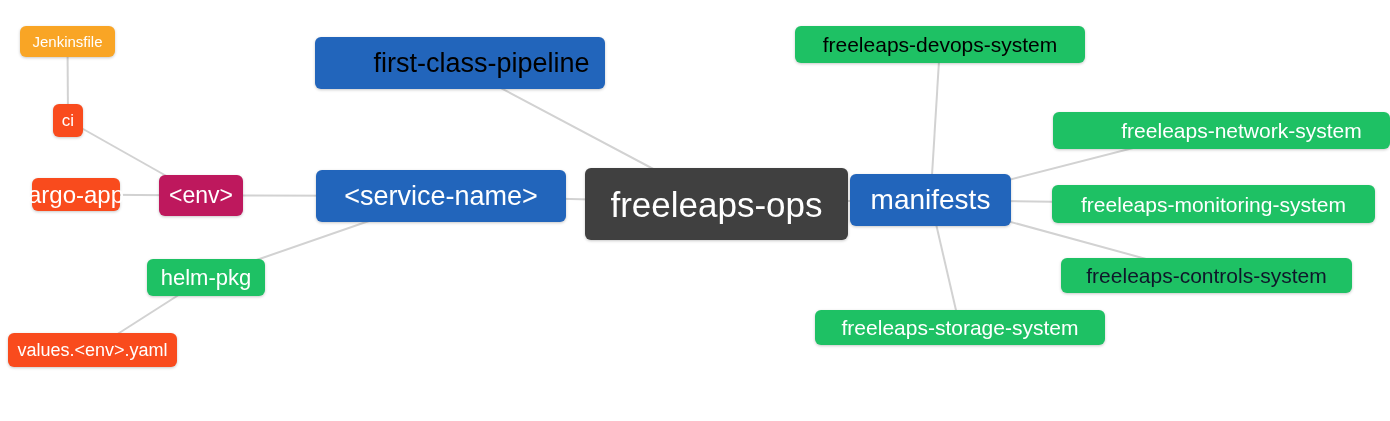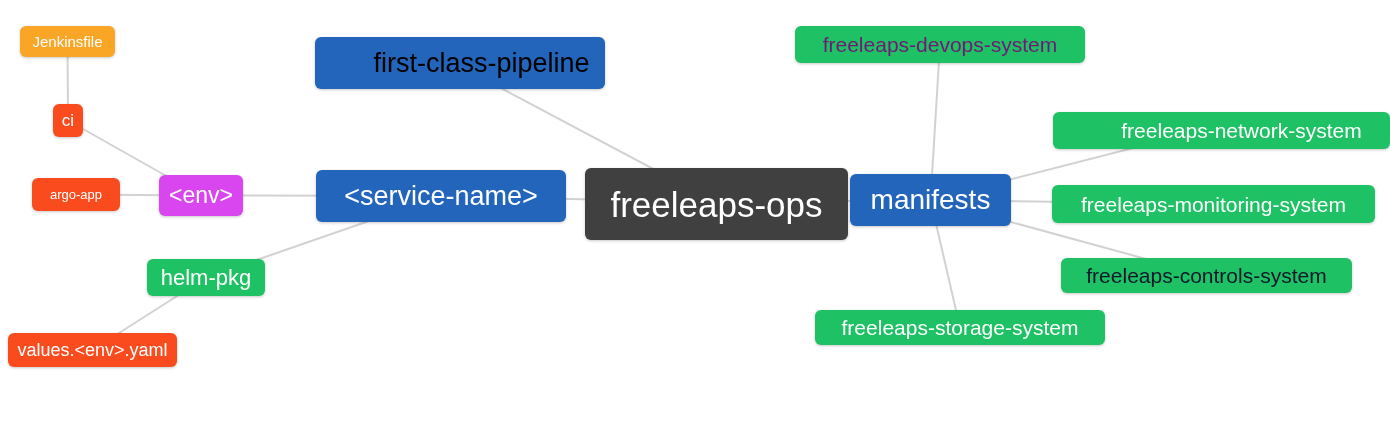--- a/index.html
+++ b/index.html
@@ -67,39 +67,39 @@
     </div>
     <div class="node" style="left: 315px; top: 37px; width: 247px; height: 52px; font-size: 27px; background: rgb(34, 101, 187); color: #000000; padding-left: 43px;">
       <span>first-class-pipeline</span>
     </div>
     <div class="node" style="left: 316px; top: 170px; width: 250px; height: 52px; font-size: 27px; background: rgb(34, 101, 187); color: rgb(255, 255, 255);">
       <span>&lt;service-name&gt;</span>
     </div>
     <div class="node" style="left: 850px; top: 174px; width: 161px; height: 52px; font-size: 28px; background: rgb(34, 101, 187); color: rgb(255, 255, 255);">
       <span>manifests</span>
     </div>
-    <div class="node" style="left: 159px; top: 175px; width: 84px; height: 41px; font-size: 23px; background: #d946ef; color: rgb(255, 255, 255);">
+    <div class="node" style="left: 159px; top: 175px; width: 84px; height: 41px; font-size: 23px; background: #be185d; color: rgb(255, 255, 255);">
       <span>&lt;env&gt;</span>
     </div>
     <div class="node" style="left: 147px; top: 259px; width: 118px; height: 37px; font-size: 22px; background: rgb(30, 193, 100); color: rgb(255, 255, 255);">
       <span>helm-pkg</span>
     </div>
     <div class="node" style="left: 53px; top: 104px; width: 30px; height: 33px; font-size: 17px; background: rgb(249, 75, 29); color: rgb(255, 255, 255); justify-content: center;">
       <span>ci</span>
     </div>
-    <div class="node" style="left: 32px; top: 178px; width: 88px; height: 33px; font-size: 13px; background: rgb(249, 75, 29); color: rgb(255, 255, 255);">
+    <div class="node" style="left: 32px; top: 178px; width: 88px; height: 33px; font-size: 24px; background: rgb(249, 75, 29); color: rgb(255, 255, 255);">
       <span>argo-app</span>
     </div>
     <div class="node" style="left: 8px; top: 333px; width: 169px; height: 34px; font-size: 18px; background: rgb(249, 75, 29); color: rgb(255, 255, 255);">
       <span>values.&lt;env&gt;.yaml</span>
     </div>
     <div class="node" style="left: 20px; top: 26px; width: 95px; height: 31px; font-size: 15px; background: rgb(249, 165, 37); color: rgb(255, 255, 255);">
       <span>Jenkinsfile</span>
     </div>
-    <div class="node" style="left: 795px; top: 26px; width: 290px; height: 37px; font-size: 21px; background: rgb(30, 193, 100); color: #701a75;">
+    <div class="node" style="left: 795px; top: 26px; width: 290px; height: 37px; font-size: 21px; background: rgb(30, 193, 100); color: #000000;">
       <span>freeleaps-devops-system</span>
     </div>
     <div class="node" style="left: 1053px; top: 112px; width: 297px; height: 37px; font-size: 21px; background: rgb(30, 193, 100); color: rgb(255, 255, 255); padding-left: 40px;">
       <span>freeleaps-network-system</span>
     </div>
     <div class="node" style="left: 1052px; top: 185px; width: 323px; height: 38px; font-size: 21px; background: rgb(30, 193, 100); color: rgb(255, 255, 255);">
       <span>freeleaps-monitoring-system</span>
     </div>
     <div class="node" style="left: 1061px; top: 258px; width: 291px; height: 35px; font-size: 21px; background: rgb(30, 193, 100); color: #0f172a;">
       <span>freeleaps-controls-system</span>

